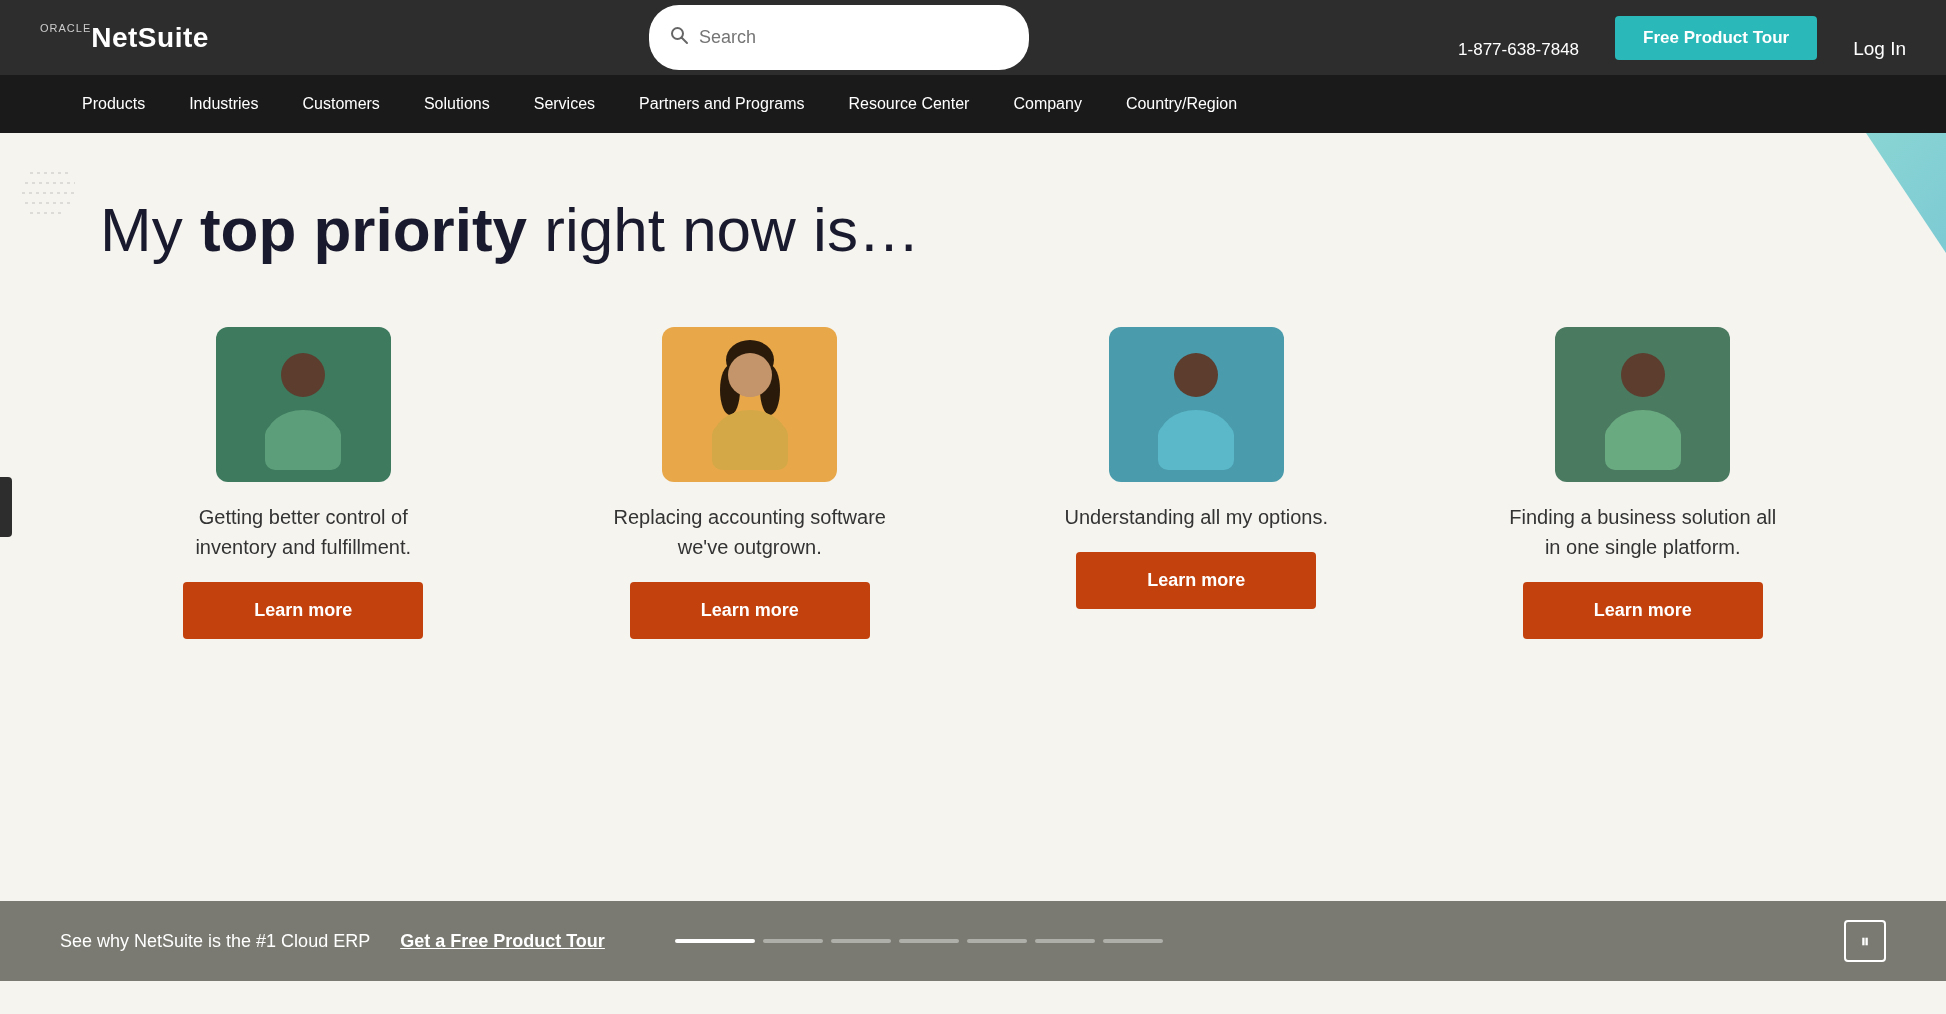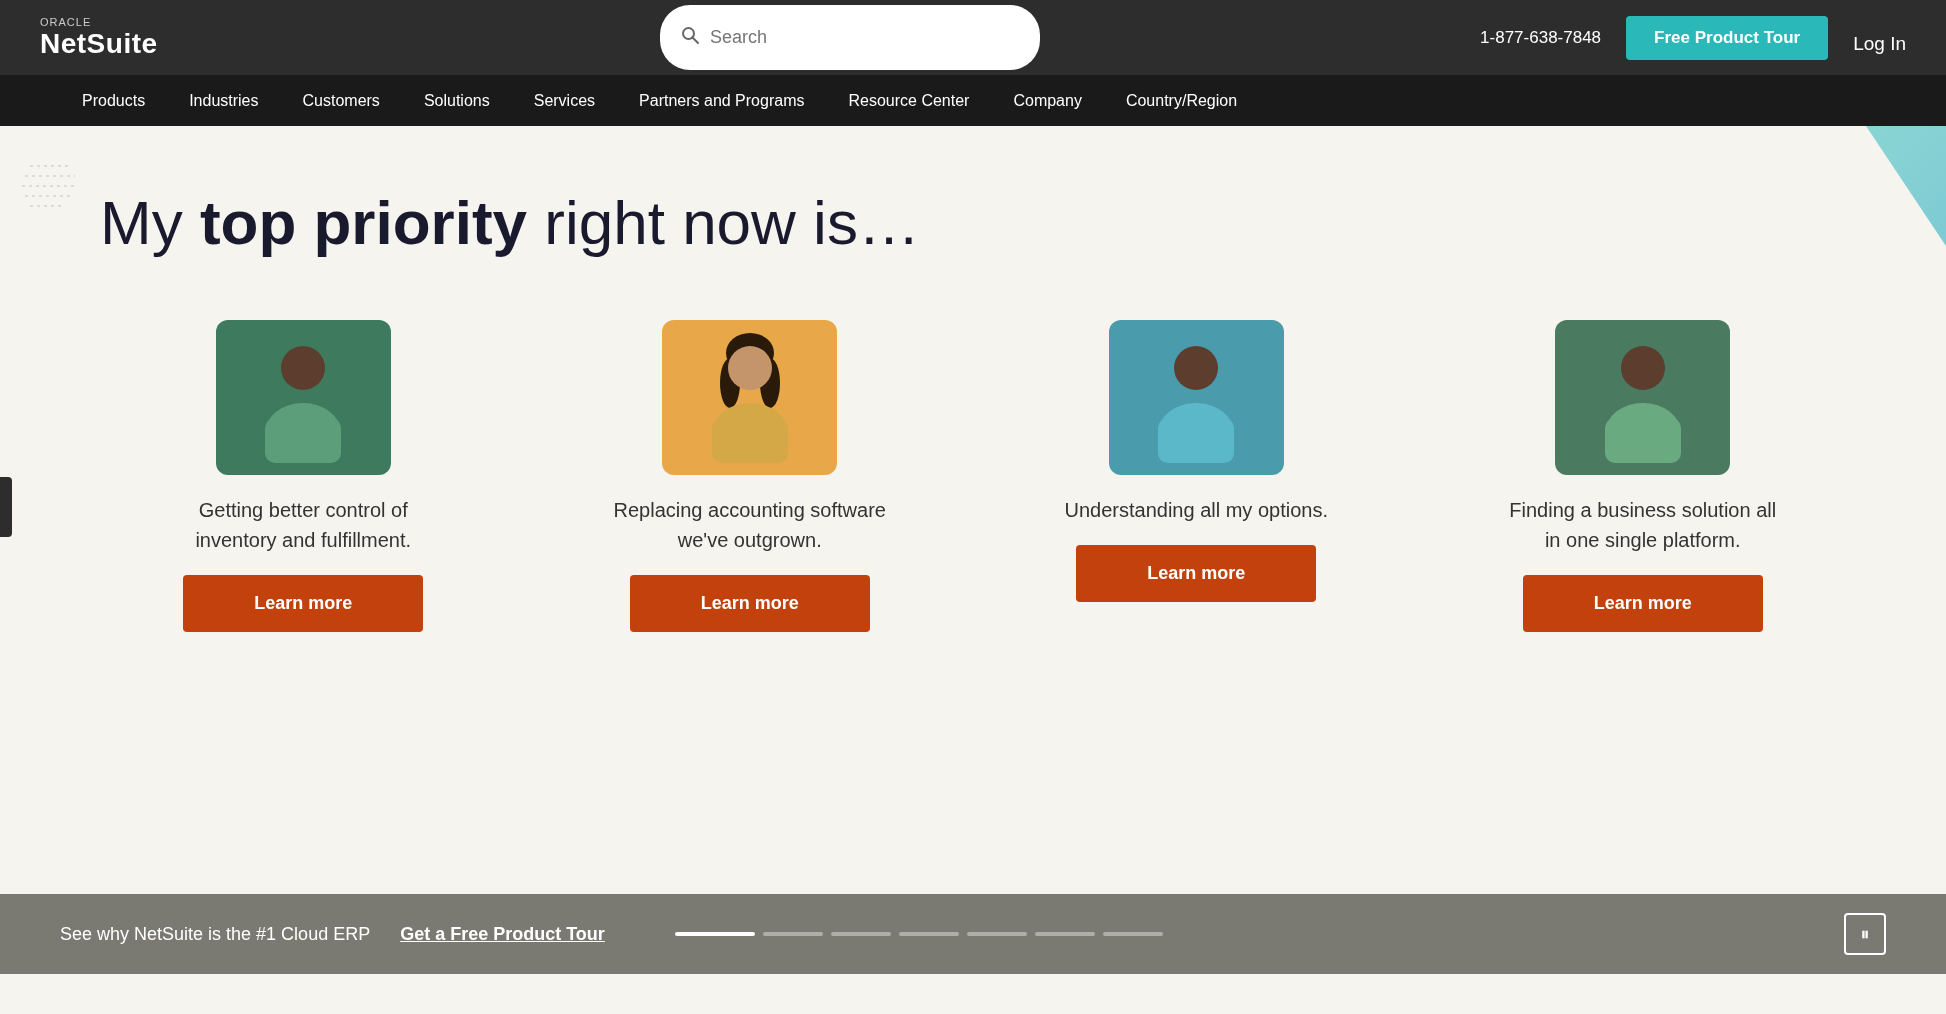--- a/index.html
+++ b/index.html
@@ -9,21 +9,20 @@
     .top-bar {
       background: #2d2d2d;
       display: flex;
       align-items: center;
       padding: 0 40px;
       height: 75px;
       gap: 20px;
     }
     .logo-area {
       display: flex;
-      flex-direction: column;
       color: white;
       min-width: 180px;
     }
     .logo-oracle {
       font-size: 11px;
       letter-spacing: 1px;
       color: #ccc;
       text-transform: uppercase;
     }
     .logo-netsuite {
@@ -53,22 +52,22 @@
     .search-input {
       border: none;
       outline: none;
       font-size: 18px;
       color: #888;
       background: transparent;
       width: 100%;
     }
     .top-bar-right {
       display: flex;
-      align-items: center;
-      gap: 25px;
+      align-items: flex-end;
+      gap: 36px;
     }
     .phone-number {
       color: white;
       font-size: 17px;
       white-space: nowrap;
     }
     .free-tour-btn {
       background: #2ab8b8;
       color: white;
       border: none;
@@ -87,21 +86,21 @@
       cursor: pointer;
       margin-top: 12px;
     }
 
     
     .nav-bar {
       background: #1a1a1a;
       display: flex;
       align-items: center;
       padding: 0 60px;
-      height: 51px;
+      height: 58px;
       gap: 0;
     }
     .nav-item {
       color: white;
       font-size: 16px;
       padding: 0 22px;
       height: 55px;
       display: flex;
       align-items: center;
       cursor: pointer;

